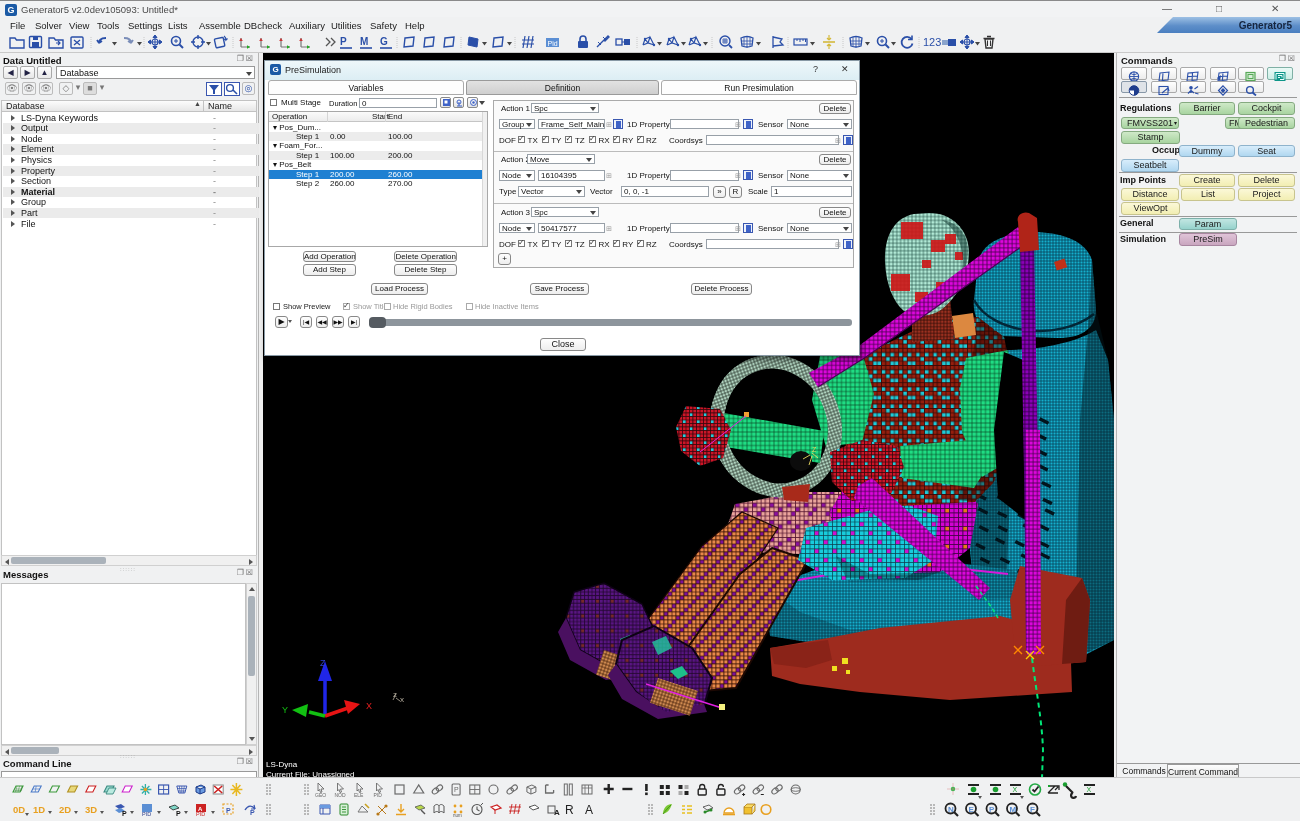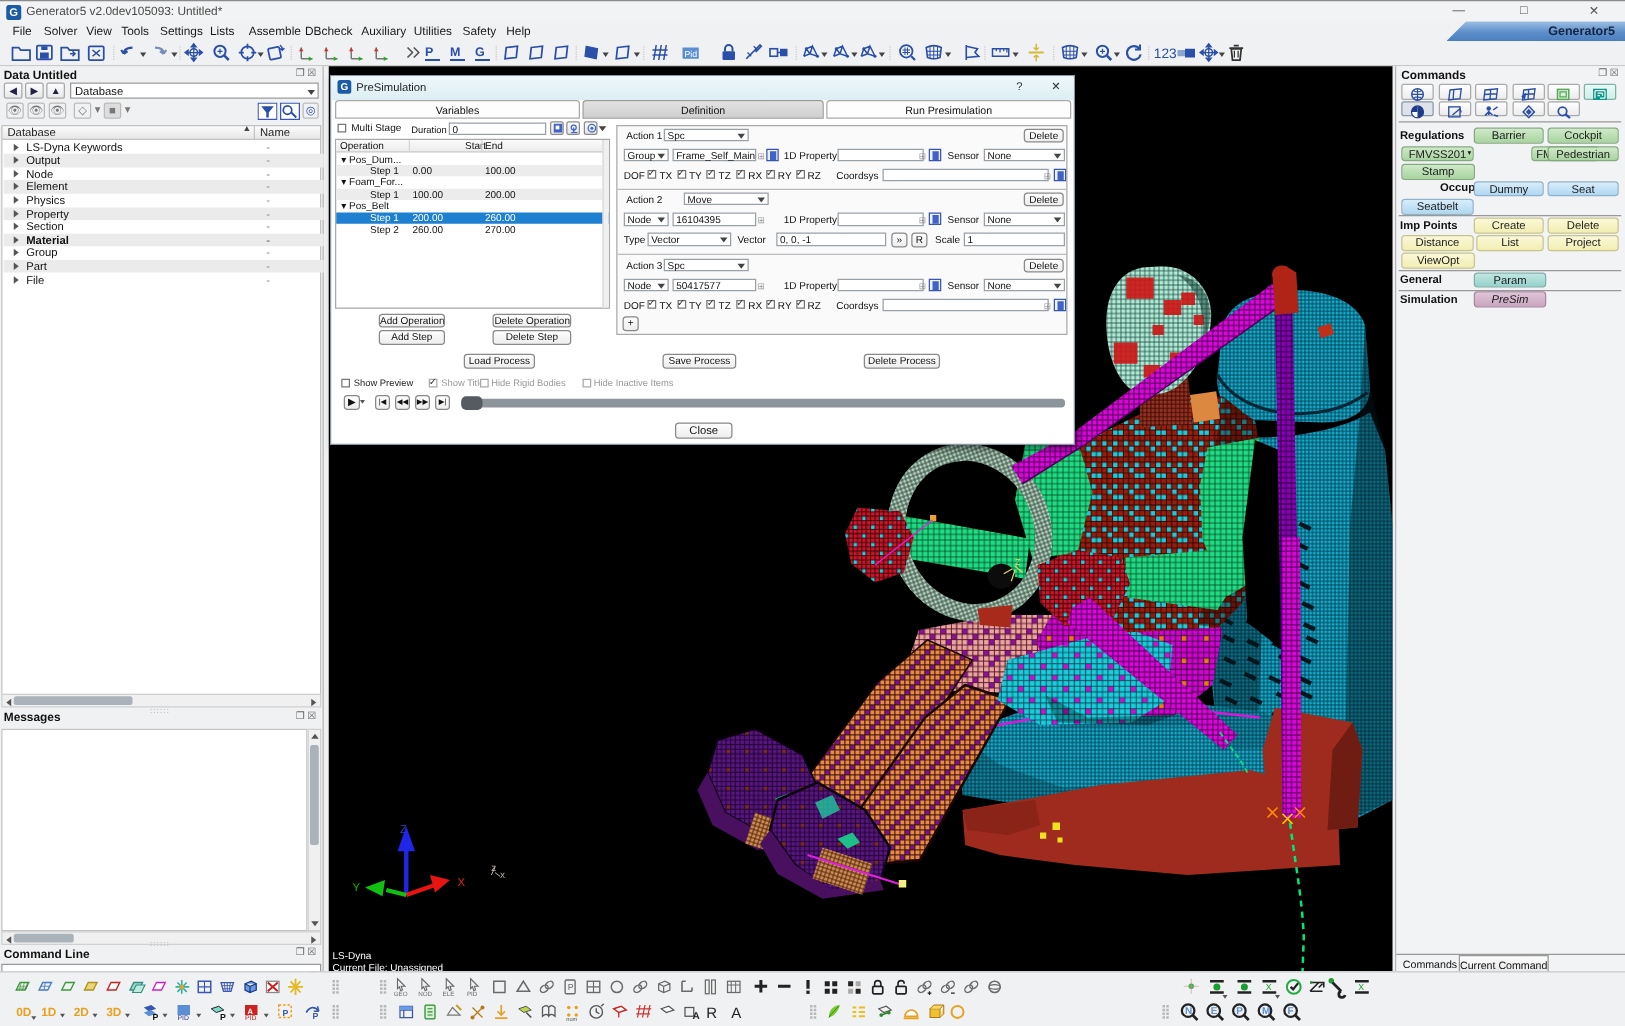--- a/index.html
+++ b/index.html
@@ -771,21 +771,21 @@
     <div class="cmdbtn yellow" style="left:121px;top:121px;width:57px;">Delete</div>
     <div class="cmdbtn yellow" style="left:4px;top:135px;width:58px;">Distance</div>
     <div class="cmdbtn yellow" style="left:64px;top:135px;width:54px;">List</div>
     <div class="cmdbtn yellow" style="left:121px;top:135px;width:57px;">Project</div>
     <div class="cmdbtn yellow" style="left:4px;top:149px;width:59px;">ViewOpt</div>
     <div class="sep" style="top:163px;"></div>
     <div class="seclbl" style="left:3px;top:165px;">General</div>
     <div class="cmdbtn teal" style="left:62px;top:164.5px;width:58px;">Param</div>
     <div class="sep" style="top:179px;"></div>
     <div class="seclbl" style="left:3px;top:180.5px;">Simulation</div>
-    <div class="cmdbtn mauve" style="left:62px;top:180px;width:58px;font-style:italic;">PreSim</div>
+    <div class="cmdbtn mauve" style="left:62px;top:180px;width:58px;">PreSim</div>
 
     <div style="position:absolute;left:0;top:710px;width:184px;border-top:1px solid #999;"></div>
     <div style="position:absolute;left:4px;top:711px;width:46px;height:14px;background:#f2f3f4;font-size:8.5px;text-align:center;padding-top:1.5px;color:#111;">Commands</div>
     <div style="position:absolute;left:50px;top:711px;width:72px;height:14px;background:linear-gradient(#fdfdfd,#e8e8e8);border:1px solid #999;font-size:8.5px;text-align:center;padding-top:1.5px;color:#111;">Current Command</div>
   </div>
   <div id="dlg" class="abs">
     <div class="dtitle"></div>
     <div style="position:absolute;left:5px;top:3px;width:11px;height:11px;background:#1b5aa5;border-radius:2px;color:#fff;font-size:8px;font-weight:bold;text-align:center;line-height:11px;">G</div>
     <div style="position:absolute;left:20px;top:4px;font-size:9px;color:#222;">PreSimulation</div>
     <div style="position:absolute;left:548px;top:3px;font-size:9px;color:#333;">?</div>
@@ -883,21 +883,21 @@
     <div class="cb chk" style="left:347.8px;top:75.0px;"></div>
     <div class="lab" style="left:357.3px;top:74.5px;color:#111;">RY</div>
     <div class="cb chk" style="left:371.5px;top:75.0px;"></div>
     <div class="lab" style="left:381.0px;top:74.5px;color:#111;">RZ</div>
     <div class="lab" style="left:404px;top:74.5px;color:#111;">Coordsys</div>
     <div class="fld" style="left:441px;top:73.5px;width:133px;height:10.5px;"></div>
     <div style="position:absolute;left:570px;top:75.5px;width:7px;height:7px;color:#999;font-size:7px;">⊞</div>
     <div class="bluetbl" style="left:578px;top:73.5px;"></div>
     <div style="position:absolute;left:229px;top:89.5px;width:359px;border-top:1px solid #bbb;"></div>
     <div class="lab" style="left:236px;top:93.5px;color:#111;">Action 2</div>
-    <div class="fld" style="left:282px;top:92.5px;width:68px;height:10.5px;">Move<span style="position:absolute;right:2px;top:3px;width:0;height:0;border-left:3px solid transparent;border-right:3px solid transparent;border-top:4px solid #444;"></span></div>
+    <div class="fld" style="left:262px;top:92.5px;width:68px;height:10.5px;">Move<span style="position:absolute;right:2px;top:3px;width:0;height:0;border-left:3px solid transparent;border-right:3px solid transparent;border-top:4px solid #444;"></span></div>
     <div class="btn" style="left:554px;top:92.5px;width:32px;height:11.5px;">Delete</div>
     <div class="fld" style="left:234px;top:109px;width:36px;height:10.5px;">Node<span style="position:absolute;right:2px;top:3px;width:0;height:0;border-left:3px solid transparent;border-right:3px solid transparent;border-top:4px solid #444;"></span></div>
     <div class="fld" style="left:273px;top:109px;width:67px;height:10.5px;">16104395</div>
     <div style="position:absolute;left:341px;top:111px;width:7px;height:7px;color:#999;font-size:7px;">⊞</div>
     <div class="lab" style="left:362px;top:110px;color:#111;">1D Property</div>
     <div class="fld" style="left:405px;top:109px;width:69px;height:10.5px;"></div>
     <div style="position:absolute;left:470px;top:111px;width:7px;height:7px;color:#999;font-size:7px;">⊞</div>
     <div class="bluetbl" style="left:478px;top:109px;"></div>
     <div class="lab" style="left:493px;top:110px;color:#111;">Sensor</div>
     <div class="fld" style="left:522px;top:109px;width:65px;height:10.5px;">None<span style="position:absolute;right:2px;top:3px;width:0;height:0;border-left:3px solid transparent;border-right:3px solid transparent;border-top:4px solid #444;"></span></div>

